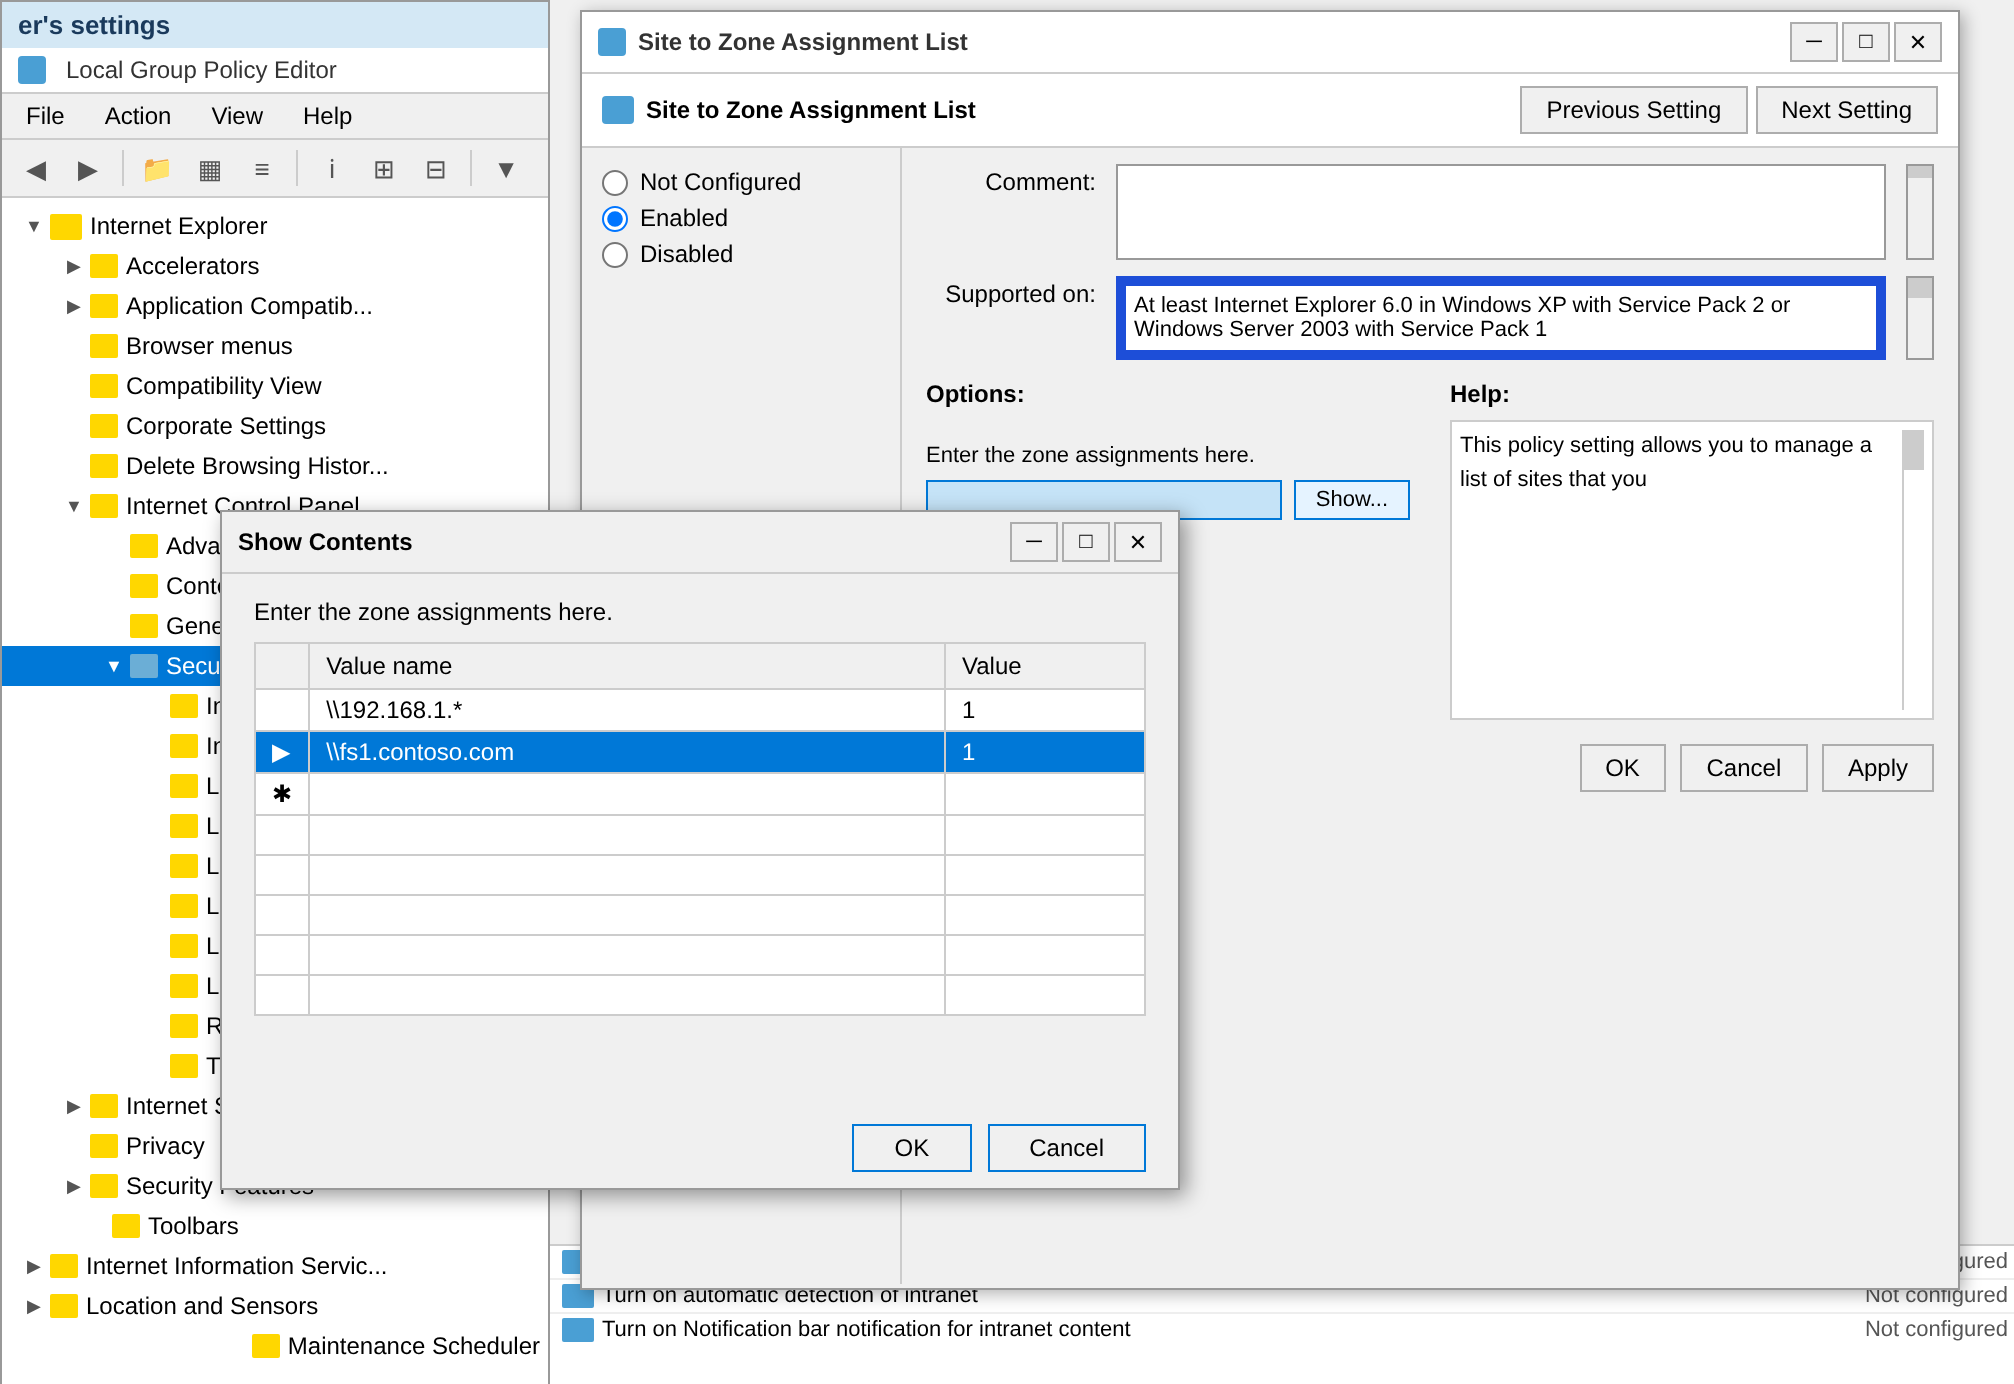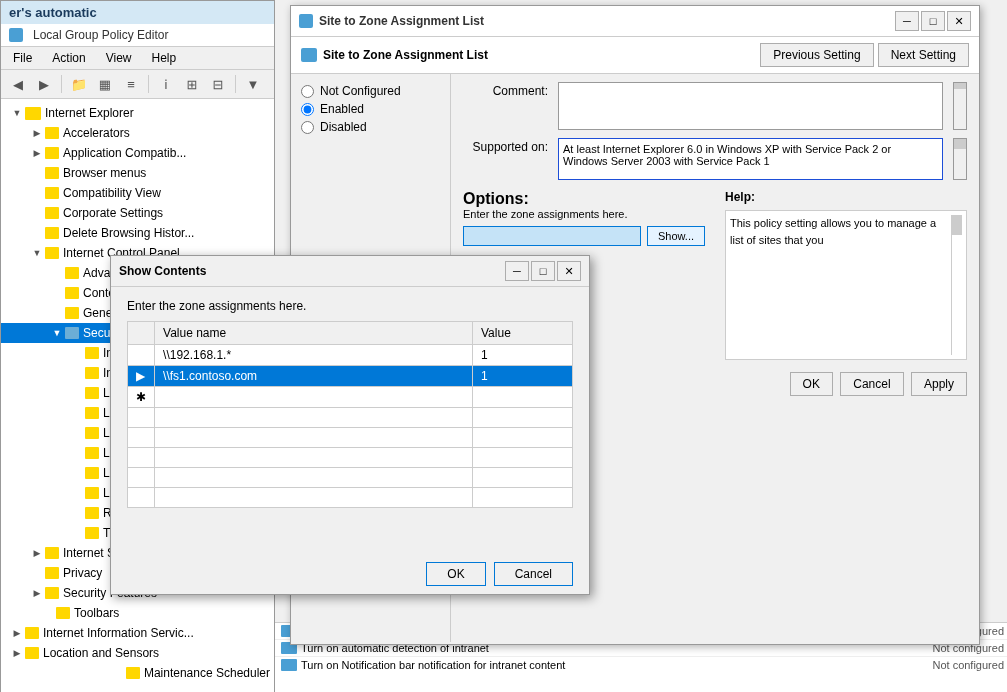--- a/index.html
+++ b/index.html
@@ -245,21 +245,21 @@
       vertical-align: middle;
     }
   </style>
 </head>
 <body>
 
 <div class="left-bg"></div>
 
 <div class="gpe-window">
   <div style="background:#d4e8f5; padding:4px 8px; font-size:13px; color:#1a3a5c; font-weight:bold;">
-    <span>er's automatic</span>
+    <span>er's settings</span>
   </div>
   <div class="gpe-titlebar">
     <span class="icon-box" style="background:#4a9fd4; width:14px; height:14px;"></span>
     <span>Local Group Policy Editor</span>
   </div>
   <div class="gpe-menubar">
     <span>File</span>
     <span>Action</span>
     <span>View</span>
     <span>Help</span>
@@ -505,31 +505,31 @@
       <div style="display:flex; gap:10px; margin-bottom:8px;">
         <span style="width:85px; text-align:right; padding-top:2px; font-size:12px;">Comment:</span>
         <textarea class="comment-box" style="flex: 1 1 0%; height: 48px; border: 1px solid rgb(153, 153, 153); font-size: 11px;"></textarea>
         <div style="width:14px; display:flex; flex-direction:column; border:1px solid #999;">
           <div style="height:6px; background:#ccc;"></div>
         </div>
       </div>
 
       <div style="display:flex; gap:10px; margin-bottom:10px;">
         <span style="width:85px; text-align:right; padding-top:2px; font-size:12px; flex-shrink:0;">Supported on:</span>
-        <div style="flex:1; border:1px solid #1d4ed8; background:#fff; padding:4px; font-size:11px; height:42px; overflow-y:auto;">
+        <div style="flex:1; border:5px solid #1d4ed8; background:#fff; padding:4px; font-size:11px; height:42px; overflow-y:auto;">
           <span>At least Internet Explorer 6.0 in Windows XP with Service Pack 2 or Windows Server 2003 with Service Pack 1</span>
         </div>
         <div style="width:14px; display:flex; flex-direction:column; border:1px solid #999;">
           <div style="height:10px; background:#ccc;"></div>
         </div>
       </div>
 
       <div style="display:flex; gap:20px; margin-bottom:8px;">
         <div style="flex:1;">
-          <div style="font-size:16px; font-weight:600; margin-bottom:0;">Options:</div>
+          <div style="font-size:12px; font-weight:600; margin-bottom:18px;">Options:</div>
           <div style="font-size:11px; margin-bottom:6px;">Enter the zone assignments here.</div>
           <div style="display:flex; align-items:center; gap:6px;">
             <input style="border: 1px solid rgb(0, 120, 215); padding: 3px 6px; flex: 1 1 0%; font-size: 11px; background: rgb(197, 227, 247);" type="text">
             <button class="show-btn">Show...</button>
           </div>
         </div>
         <div style="flex:1;">
           <div style="font-size:12px; font-weight:600; margin-bottom:6px;">Help:</div>
           <div style="font-size:11px; line-height:1.5; border:1px solid #ccc; padding:4px; background:#fff; height:150px; overflow-y:auto; display:flex;">
             <span>This policy setting allows you to manage a list of sites that you</span>

